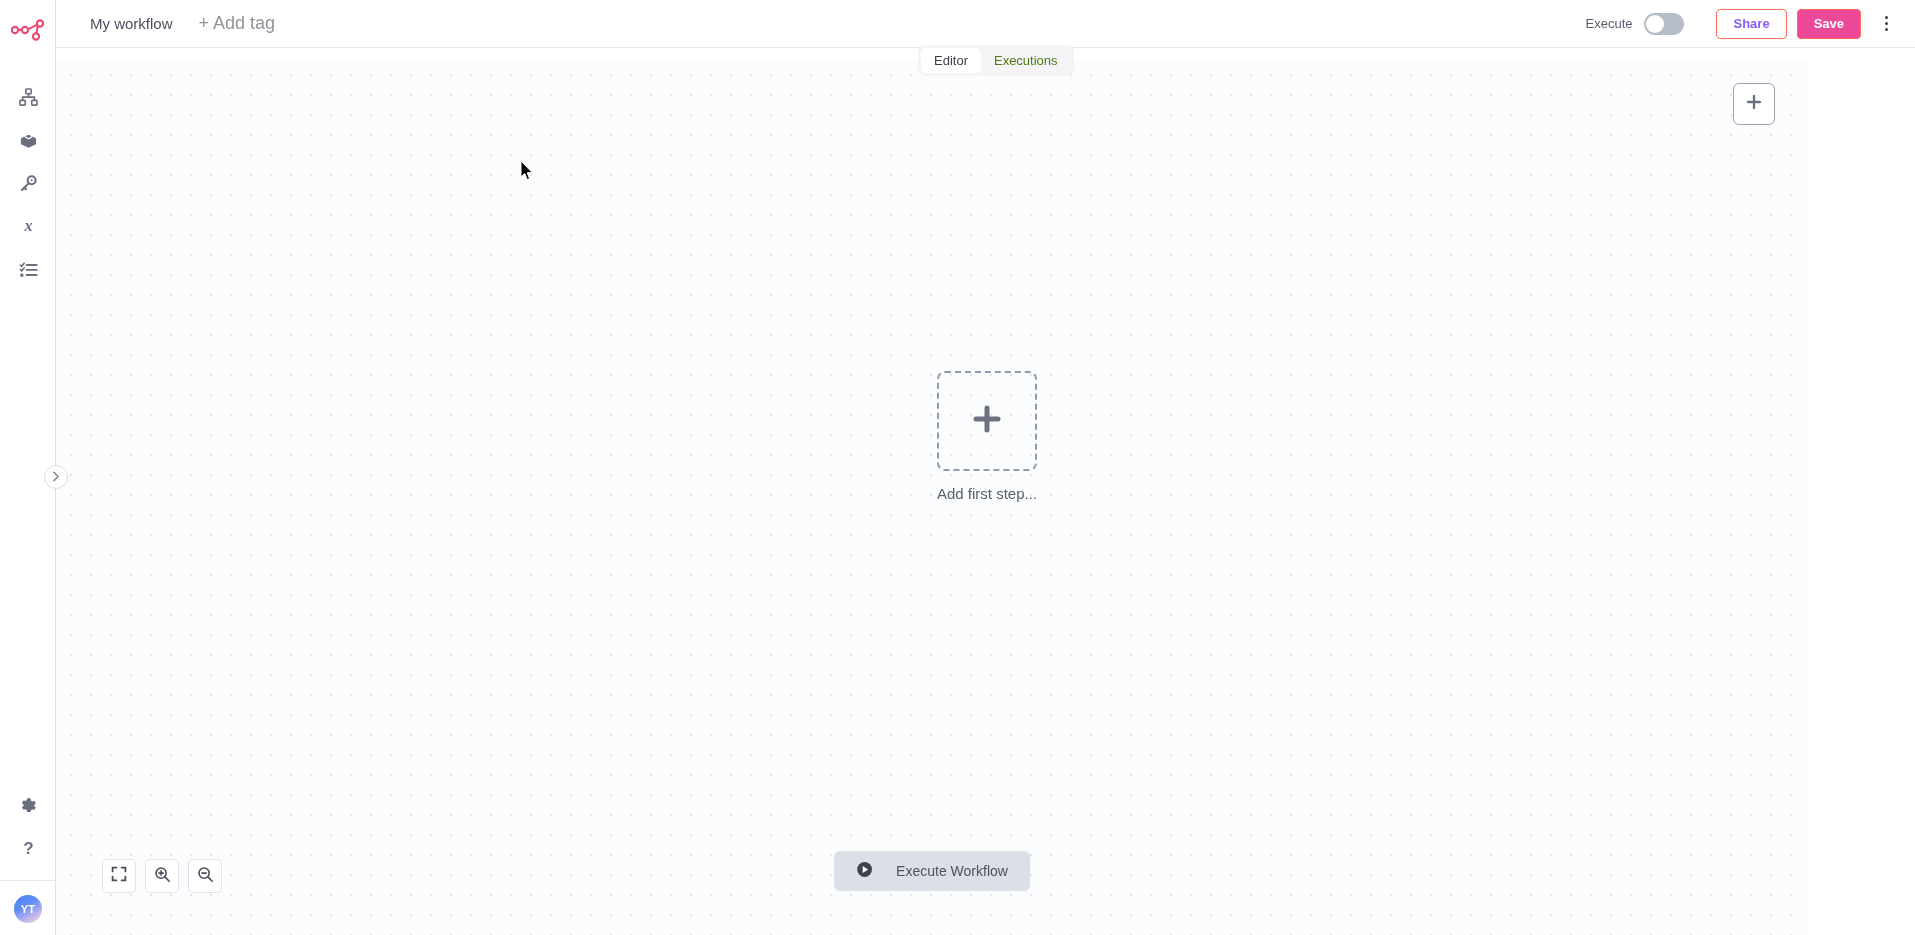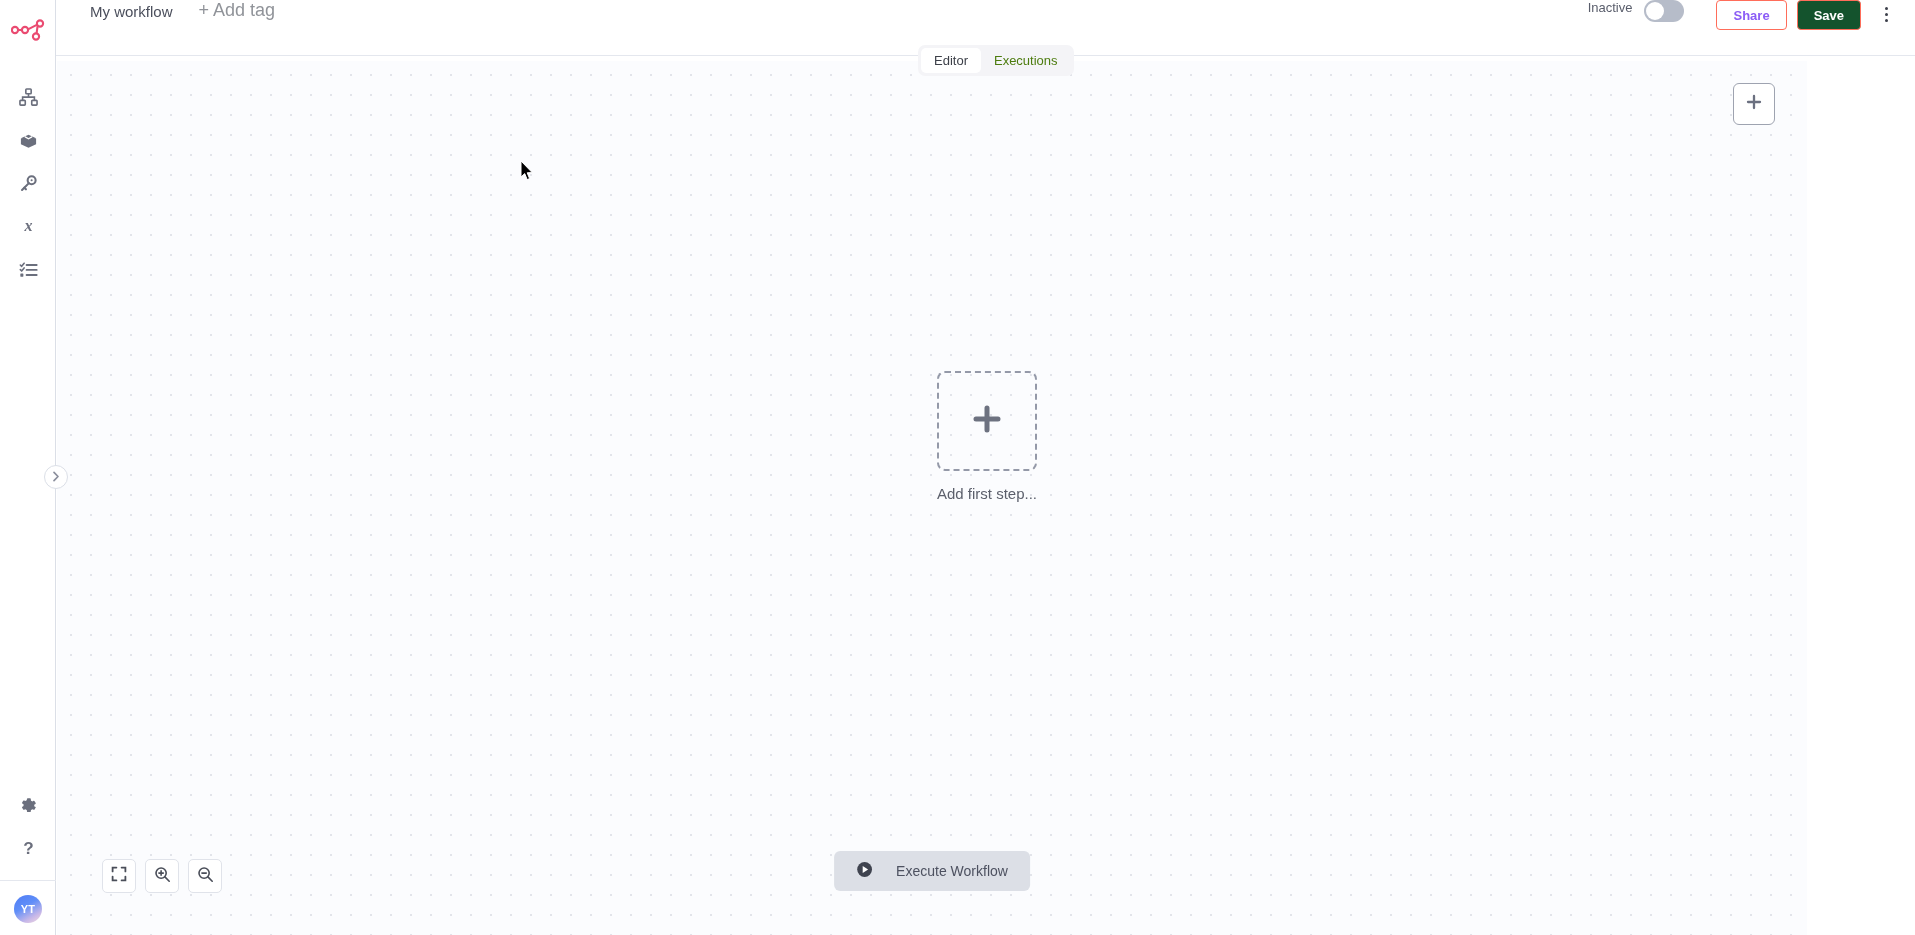--- a/index.html
+++ b/index.html
@@ -45,24 +45,24 @@
     position: absolute; left: 44px; top: 465px;
     width: 24px; height: 24px; border-radius: 50%;
     background: #ffffff; border: 1px solid #dbdfe7;
     display: flex; align-items: center; justify-content: center;
     color: #8b8f9c; font-size: 11px; cursor: pointer; z-index: 35;
   }
 
   
   #header {
     position: absolute; left: 56px; top: 0;
-    width: 1859px; height: 56px;
+    width: 1859px; height: 48px;
     background: #ffffff;
     border-bottom: 1px solid #e4e7ee;
-    display: flex; 
+    display: flex; align-items: center;
     padding: 0 18px 0 30px;
     z-index: 20;
   }
   #wf-title {
     font-size: 15px; color: #4b4f5c; font-weight: 400;
     padding: 3px 4px; border-radius: 4px; cursor: text; white-space: nowrap;
   }
   #add-tag {
     margin-left: 22px; font-size: 18px; color: #909399;
     cursor: pointer; white-space: nowrap;
@@ -83,21 +83,21 @@
     font-size: 13px; font-weight: bold;
     border-radius: 4px; cursor: pointer; white-space: nowrap;
     display: inline-flex; align-items: center; justify-content: center;
   }
   #share-btn {
     height: 30px; padding: 0 16px; margin-left: 32px;
     background: #ffffff; color: #8b5cf6; border: 1px solid #ff6d5a;
   }
   #save-btn {
     height: 30px; padding: 0 16px; margin-left: 10px;
-    background: #14532d; color: #ffffff; border: 1px solid #ff6d5a;
+    background: #ec4899; color: #ffffff; border: 1px solid #ff6d5a;
   }
   #more-btn {
     margin-left: 14px; width: 22px; height: 28px;
     display: flex; flex-direction: column; align-items: center; justify-content: center;
     gap: 3px; cursor: pointer;
   }
   #more-btn i { width: 3px; height: 3px; border-radius: 50%; background: #3c3f4a; display: block; }
 
   
   #tabs {
@@ -276,21 +276,21 @@
         <path d="M2 1.3 L6 5.5 L2 9.7" stroke-linecap="round" stroke-linejoin="round"></path>
       </svg>
     </span>
   </div>
 
   <div id="header">
     <div id="wf-title">My workflow</div>
     <div id="add-tag">+ Add tag</div>
     <div class="header-spacer"></div>
 
-    <div id="inactive-label">Inactive</div>
+    <div id="inactive-label">Execute</div>
     <div class="toggle">
       <div class="knob"></div>
     </div>
 
     <div class="btn" id="share-btn">Share</div>
     <div class="btn" id="save-btn">Save</div>
 
     <div id="more-btn">
       <i></i>
       <i></i>

